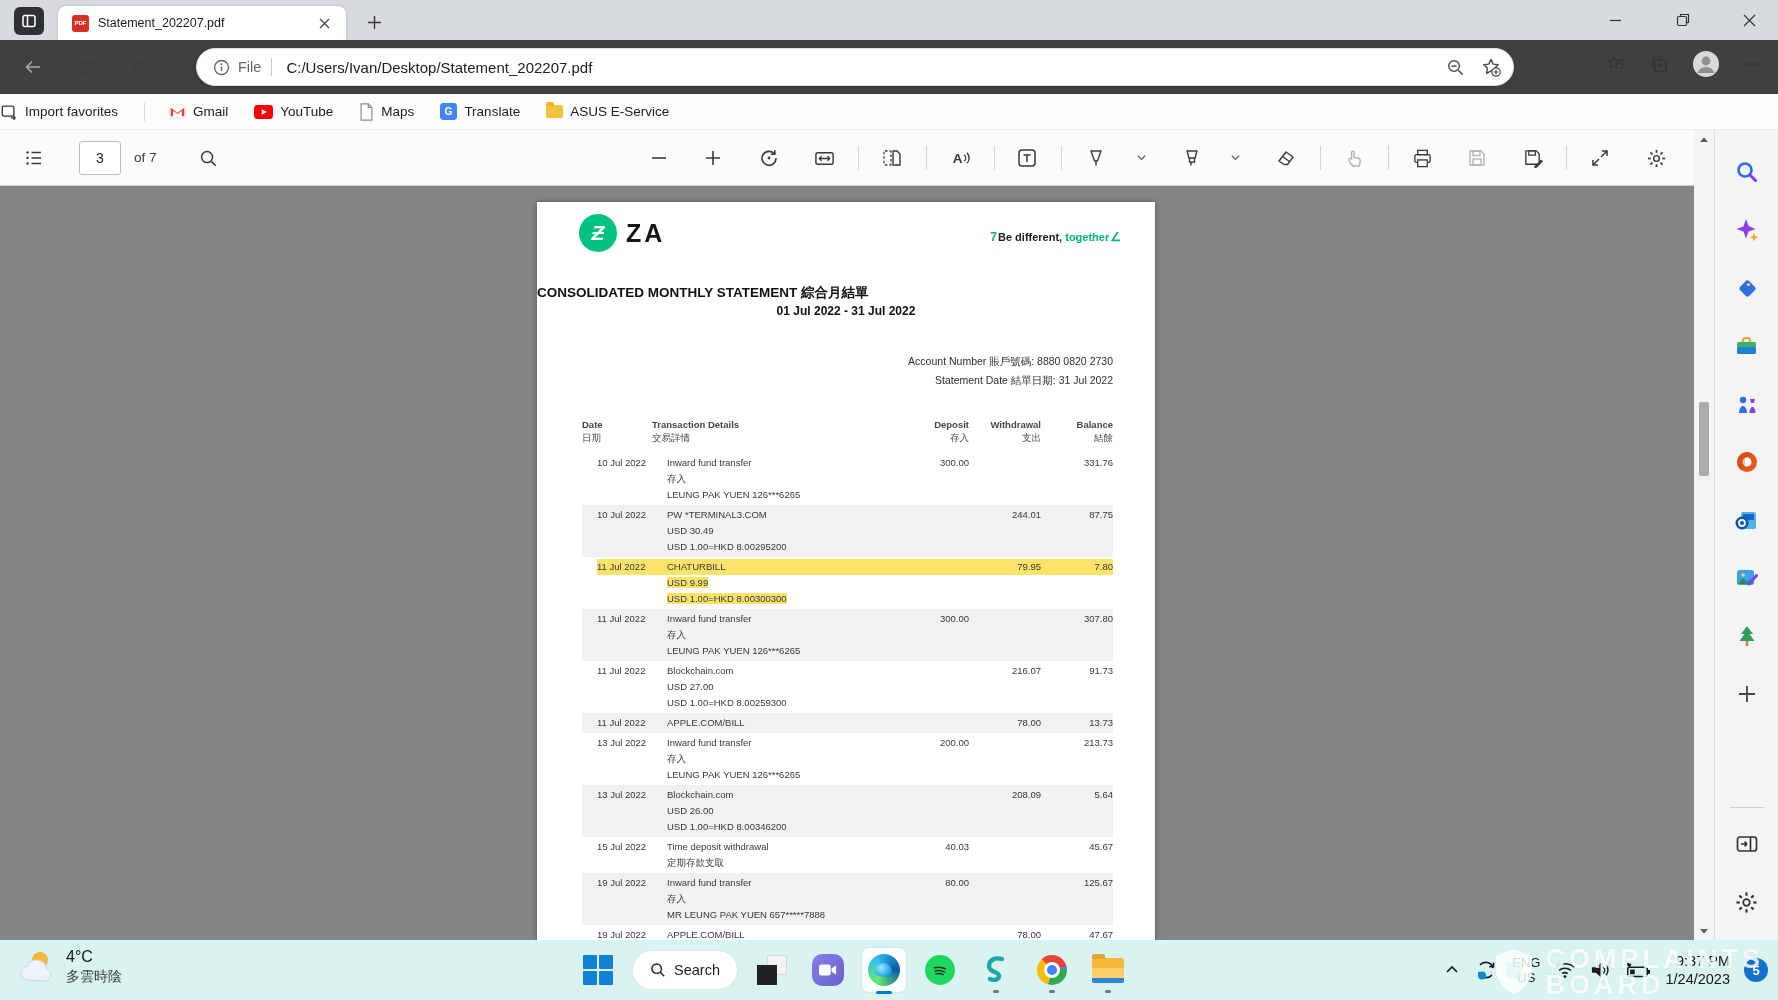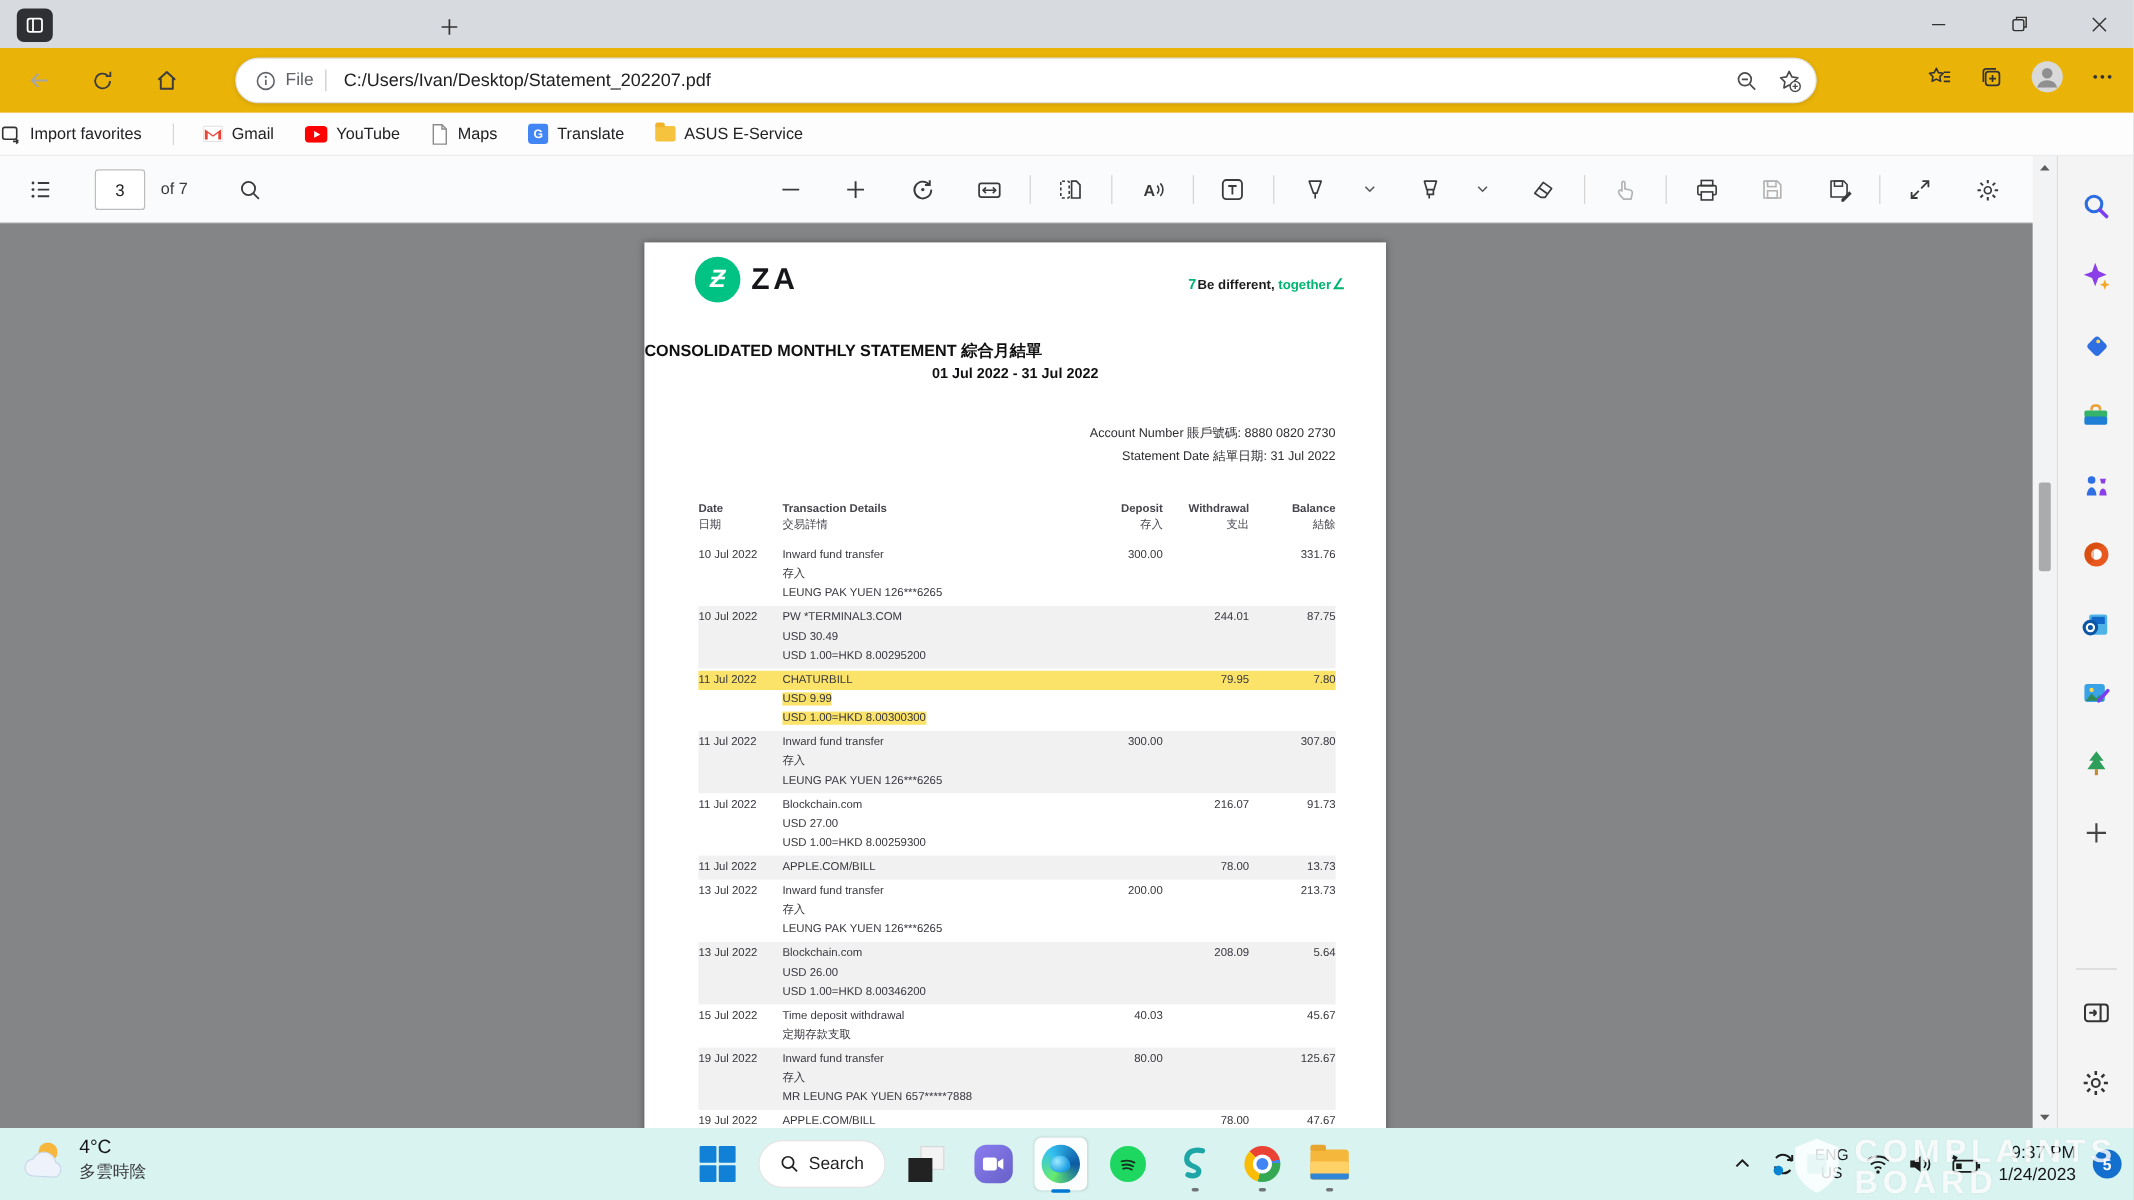--- a/index.html
+++ b/index.html
@@ -13,21 +13,21 @@
   .ws-btn { position:absolute; left:14px; top:7px; width:30px; height:28px; background:#2e3033; border-radius:6px; display:flex; align-items:center; justify-content:center; }
   .tab { position:absolute; left:58px; top:6px; width:288px; height:34px; background:#fff; border-radius:8px 8px 0 0; box-shadow:0 0 3px rgba(0,0,0,.18); display:flex; align-items:center; padding:0 10px 0 14px; }
   .tab-title { flex:1; font-size:12.5px; color:#1b1b1b; white-space:nowrap; overflow:hidden; margin-left:9px; }
   .pdf-fav { width:17px; height:17px; background:#d93025; border-radius:3px; color:#fff; font-size:6px; font-weight:bold; display:flex; align-items:center; justify-content:center; flex:0 0 auto; }
   .tab-close, .newtab { display:flex; align-items:center; justify-content:center; width:24px; height:24px; border-radius:4px; color:#444; }
   .newtab { position:absolute; left:362px; top:10px; }
   .wctrl { position:absolute; top:0; height:40px; width:46px; display:flex; align-items:center; justify-content:center; color:#333; }
   .wc-min { left:1592px; } .wc-max { left:1660px; } .wc-close { left:1726px; }
 
   
-  .navbar { position:absolute; top:40px; left:0; width:1778px; height:54px; background:#eab308; }
+  .navbar { position:absolute; top:40px; left:0; width:1778px; height:54px; background:#404040; }
   .nav-ib { position:absolute; top:10px; width:34px; height:34px; display:flex; align-items:center; justify-content:center; border-radius:6px; color:#3c3c3c; }
   .omnibox { position:absolute; left:196px; top:8px; width:1318px; height:38px; background:#fff; border:1px solid #e0e0e0; border-radius:19px; box-shadow:0 1px 4px rgba(0,0,0,.13); display:flex; align-items:center; padding:0 12px 0 16px; }
   .scheme { font-size:14.5px; color:#5f6368; margin:0 10px 0 8px; }
   .omni-div { width:1px; height:18px; background:#c9c9c9; margin-right:14px; }
   .url { flex:1; font-size:15px; color:#202124; white-space:nowrap; overflow:hidden; }
   .omni-right { display:flex; align-items:center; gap:16px; color:#4a4a4a; }
   .nav-right { position:absolute; top:10px; right:16px; display:flex; gap:22px; align-items:center; color:#3c3c3c; }
 
   
   .favbar { position:absolute; top:94px; left:0; width:1778px; height:36px; background:#fdfdfd; border-bottom:1px solid #ececec; display:flex; align-items:center; }
@@ -56,21 +56,21 @@
   .slogan .accent { color:#00b472; }
   .doc-title { position:absolute; left:0; right:0; top:82px; text-align:left; font-size:13.5px; font-weight:bold; color:#101012; }
   .doc-period { position:absolute; left:0; right:0; top:102px; text-align:center; font-size:12px; font-weight:bold; color:#101012; }
   .acct { position:absolute; right:42px; top:150px; text-align:right; font-size:10.5px; color:#2e2e34; line-height:19px; }
   .table { position:absolute; left:45px; right:42px; top:216px; }
   .thead, .trow { display:grid; grid-template-columns:70px 245px 72px 72px 72px; }
   .thead { font-size:9.5px; color:#45454d; line-height:13px; margin-bottom:9px; }
   .thead .num { text-align:right; }
   .trow { font-size:9.5px; color:#37373f; line-height:16px; padding:2px 0; position:relative; }
   .trow.gray { background:#f1f1f2; }
-  .trow > * { position:relative; }
+  .trow > * { position:relative;margin-left:15px; }
   .hl-band { position:absolute !important; left:0; right:0; top:2px; height:16px; background:#fbe36a; }
   .hl-text { background:#fbe36a; }
   .c-amt { text-align:right; }
 
   
   .vscroll { position:absolute; top:130px; right:64px; width:20px; height:810px; background:#f2f3f4; }
   .vs-arrow { position:absolute; left:0; width:20px; height:18px; display:flex; align-items:center; justify-content:center; color:#5c5c5c; }
   .vs-thumb { position:absolute; left:5px; top:272px; width:10px; height:74px; background:#a9abad; border-radius:2px; }
 
   
@@ -123,20 +123,29 @@
 <body>
 
 <div class="stage">
 
   <div class="titlebar">
     <div class="ws-btn">
       <svg width="16" height="16" viewBox="0 0 16 16">
           <rect x="2" y="2.5" width="12" height="11" rx="2" fill="none" stroke="#fff" stroke-width="1.5"></rect>
           <line x1="6.5" y1="2.5" x2="6.5" y2="13.5" stroke="#fff" stroke-width="1.5"></line>
         </svg>
+    </div>
+    <div class="tab">
+      <span class="pdf-fav">PDF</span>
+      <span class="tab-title">Statement_202207.pdf</span>
+      <span class="tab-close">
+        <svg width="11" height="11" viewBox="0 0 11 11">
+            <path d="M1 1l9 9M10 1l-9 9" stroke="#444" stroke-width="1.3"></path>
+          </svg>
+      </span>
     </div>
     <span class="newtab">
       <svg width="15" height="15" viewBox="0 0 15 15">
           <path d="M7.5 1v13M1 7.5h13" stroke="#333" stroke-width="1.4"></path>
         </svg>
     </span>
     <span class="wctrl wc-min">
       <svg width="13" height="13" viewBox="0 0 13 13">
           <line x1="1" y1="6.5" x2="12" y2="6.5" stroke="#333" stroke-width="1.2"></line>
         </svg>

